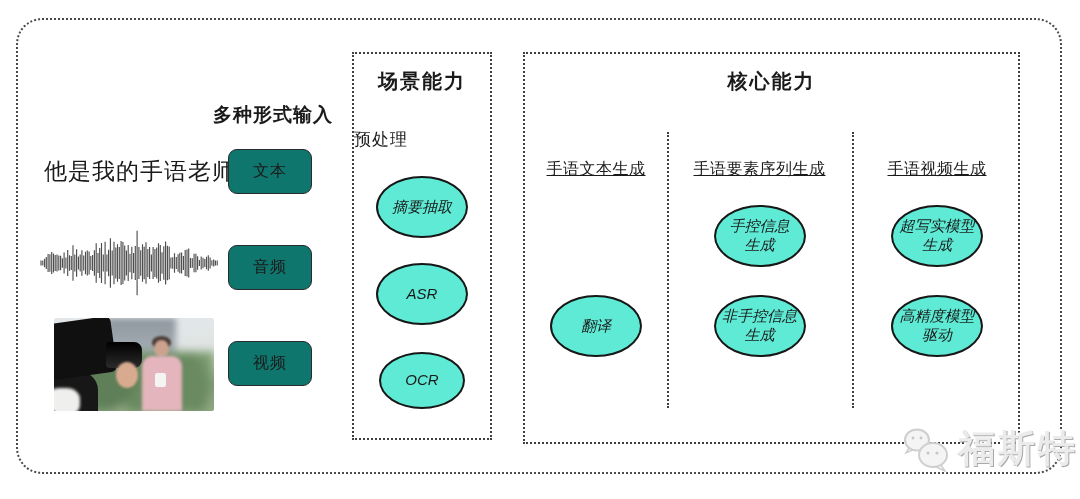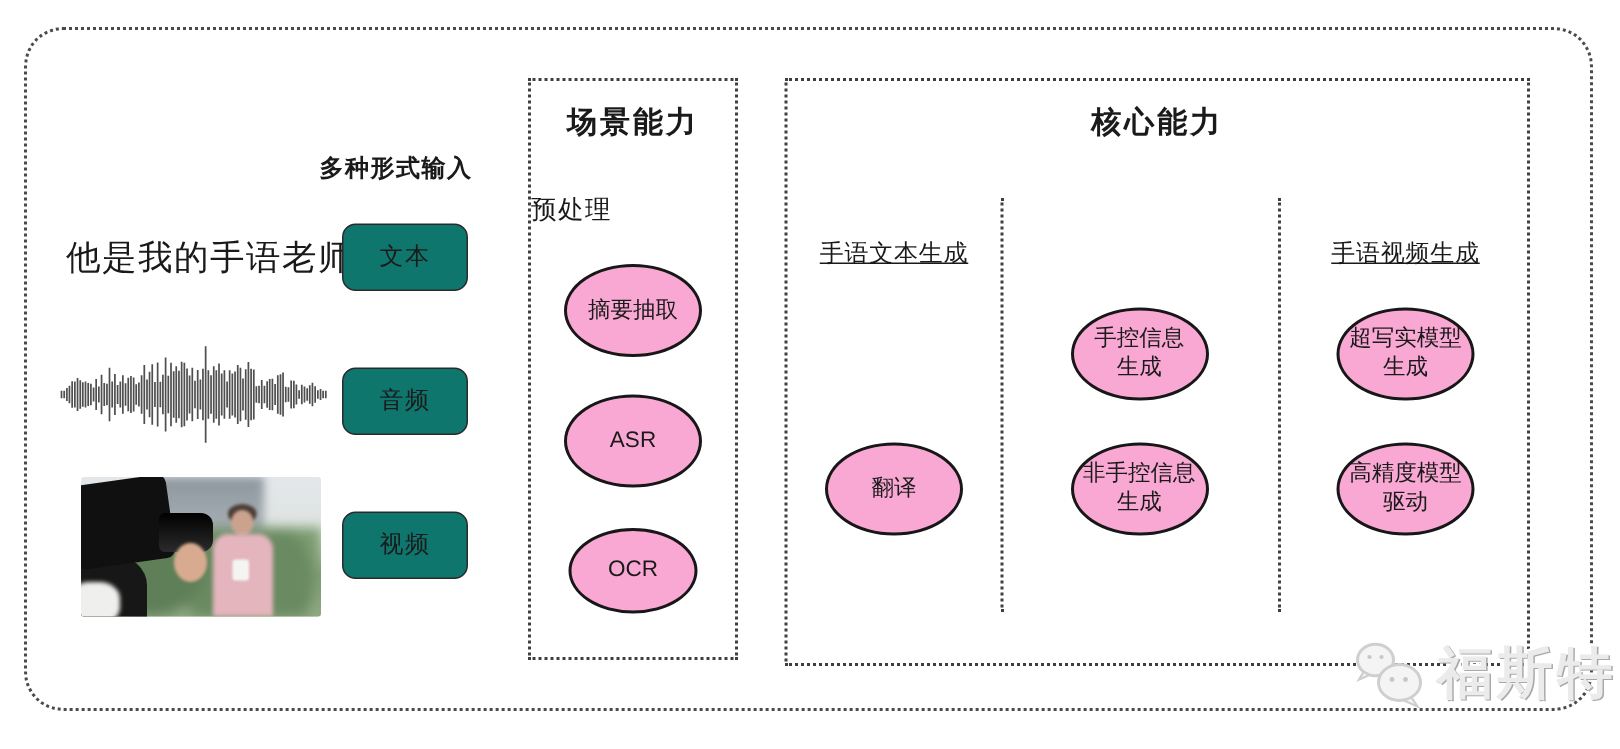--- a/index.html
+++ b/index.html
@@ -13,21 +13,21 @@
   }
   .outer-border {
     position: absolute; left: 16px; top: 18px;
     width: 1046px; height: 456px;
     border: 2px dotted #4a4a4a;
     border-radius: 26px;
   }
   
   .input-heading {
     position: absolute; left: 213px; top: 102px;
-    font-size: 16px; font-weight: bold; letter-spacing: 1px;
+    font-size: 19px; font-weight: bold; letter-spacing: 1px;
   }
   .input-sentence {
     position: absolute; left: 44px; top: 156px;
     font-size: 23px; letter-spacing: 1px;
   }
   .io-box {
     position: absolute; left: 228px; width: 84px; height: 45px;
     border: 1.6px solid #2a2a2a; border-radius: 9px;
     display: flex; align-items: center; justify-content: center;
     font-size: 16px; letter-spacing: 1px; background: #0f766e;
@@ -106,21 +106,21 @@
   .scene-subtitle {
     position: absolute; top: 74px; left: 0; width: 100%;
     font-size: 17px; letter-spacing: 1px;
   }
   .oval {
     position: absolute; left: 50%; transform: translateX(-50%);
     width: 92px; height: 62px;
     border: 2.6px solid #171717; border-radius: 50%;
     display: flex; align-items: center; justify-content: center;
     text-align: center; font-size: 15px; line-height: 1.25;
-    white-space: pre-line; background: #f9a8d4;
+    white-space: pre-line; background: #5eead4; font-style: italic;
   }
   .scene-box .oval.n0 { top: 122px; }
   .scene-box .oval.n1 { top: 209px; }
   .scene-box .oval.n2 { top: 298px; width: 86px; height: 57px; }
   .core-col { position: absolute; top: 0; height: 100%; }
   .core-col.c0 { left: 0;    width: 142px; }
   .core-col.c1 { left: 142px; width: 185px; }
   .core-col.c2 { left: 327px; width: 170px; }
   .core-header {
     position: absolute; top: 105px; left: 0; width: 100%;
@@ -193,20 +193,21 @@
   <div class="box-title">核心能力</div>
   <div class="v-divider d0"></div>
   <div class="v-divider d1"></div>
 
   <div class="core-col c0">
     <div class="core-header">手语文本生成</div>
     <div class="oval n1">翻译</div>
   </div>
 
   <div class="core-col c1">
+    <div class="core-header">手语要素序列生成</div>
     <div class="oval n0">手控信息
 生成</div>
     <div class="oval n1">非手控信息
 生成</div>
   </div>
 
   <div class="core-col c2">
     <div class="core-header">手语视频生成</div>
     <div class="oval n0">超写实模型
 生成</div>

